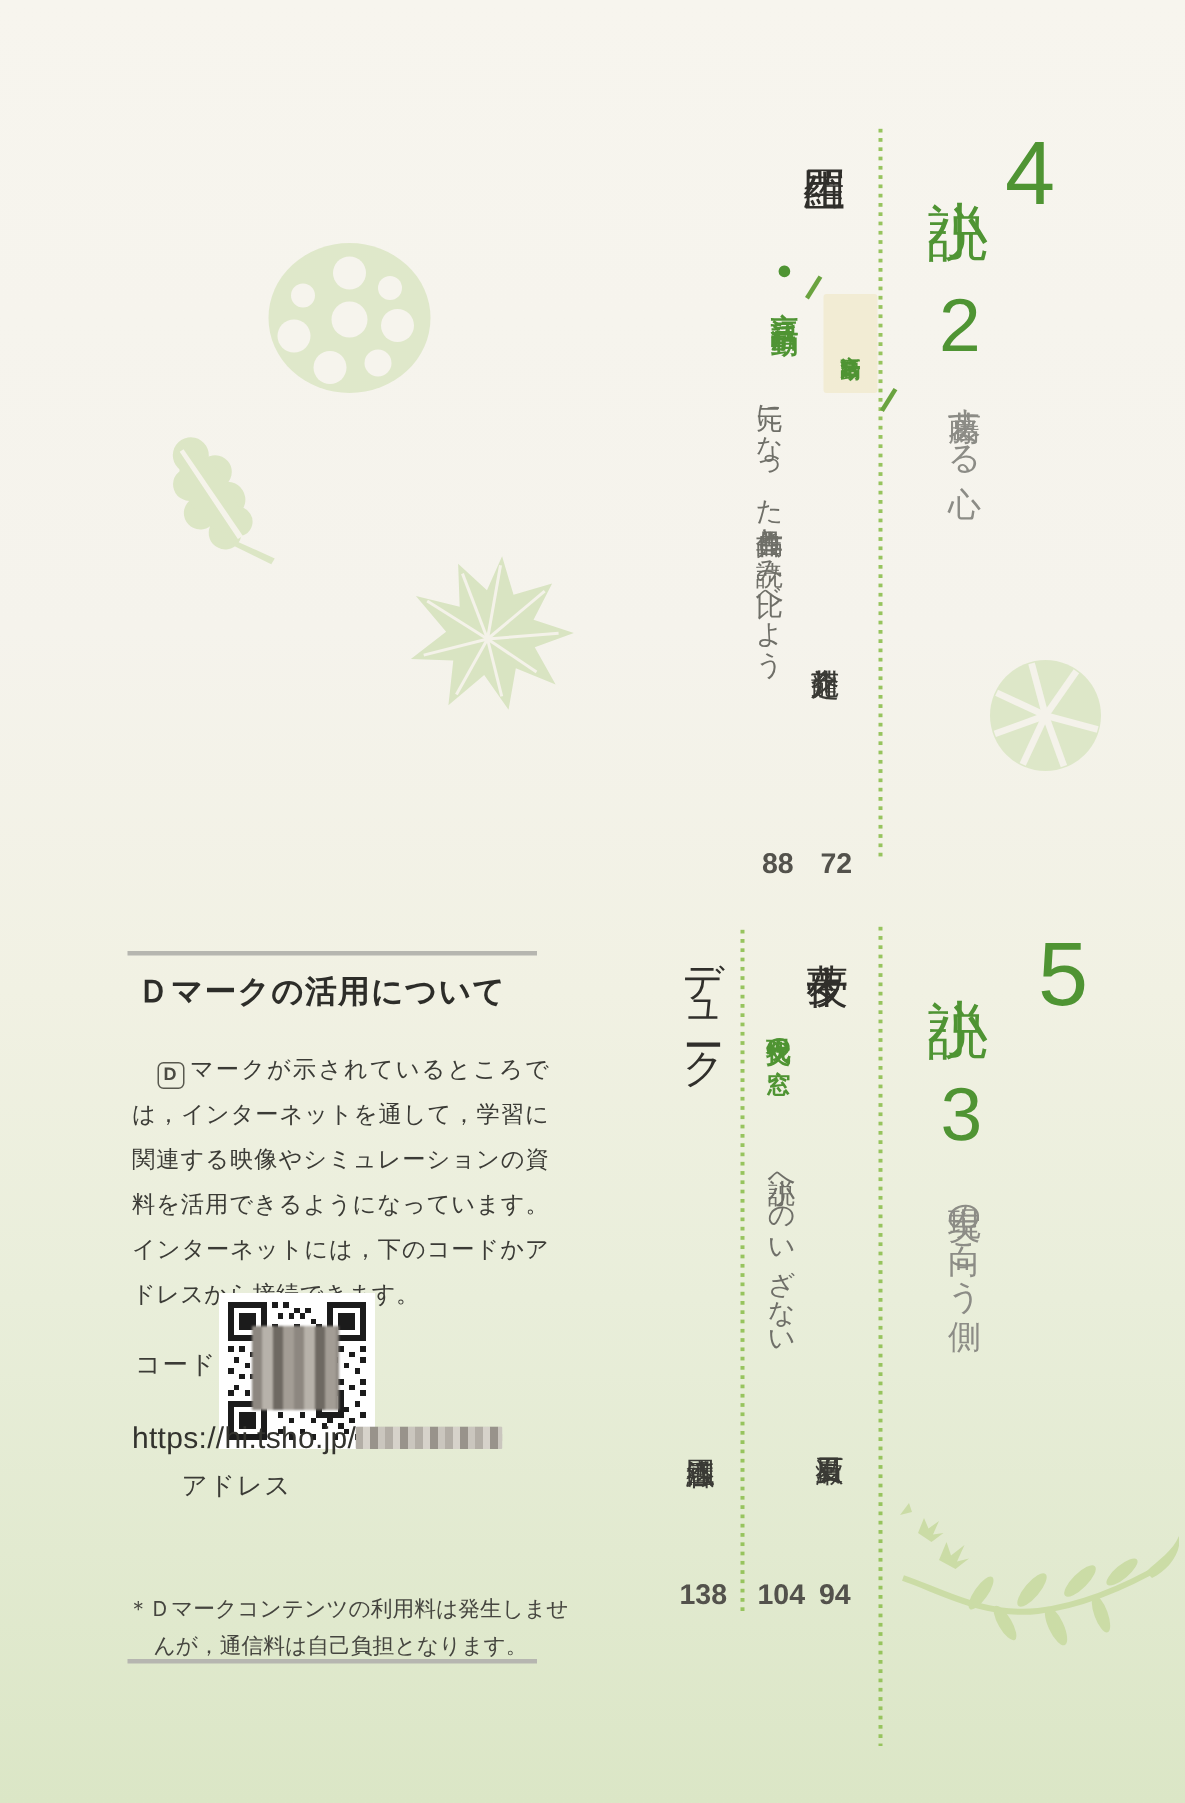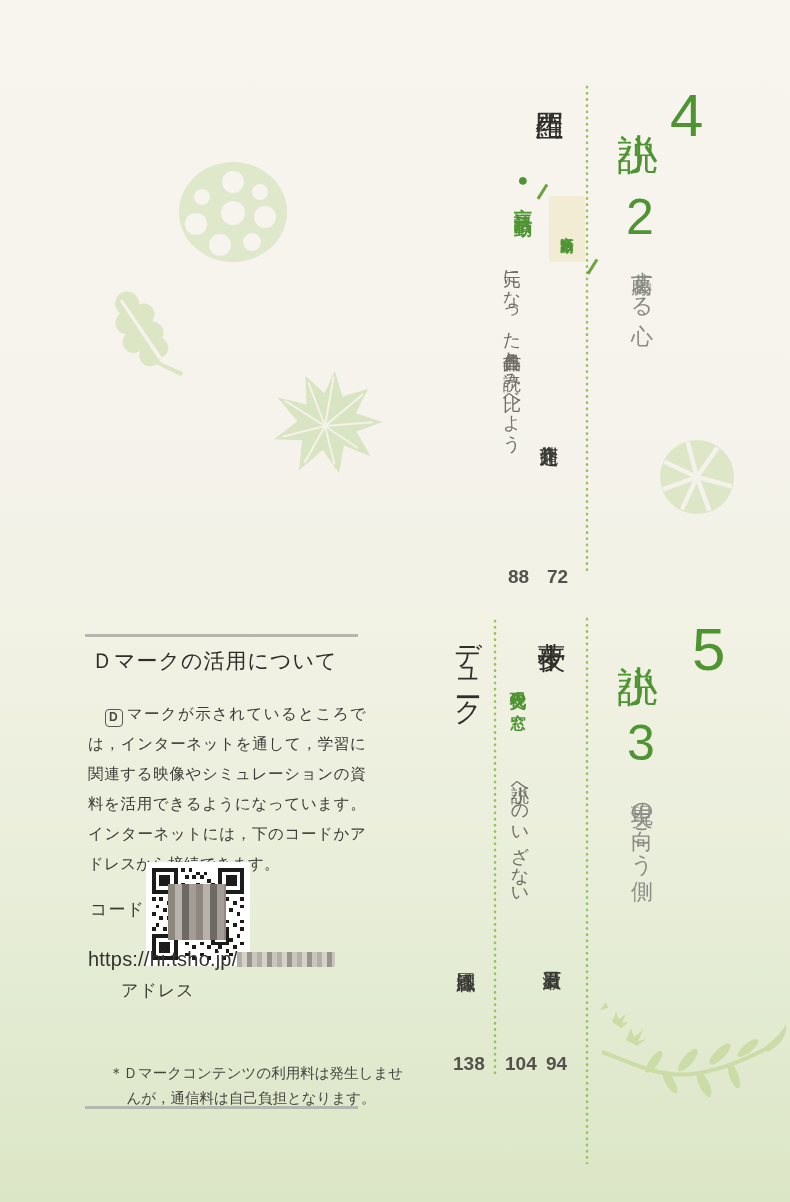--- a/index.html
+++ b/index.html
@@ -58,41 +58,41 @@
     display:flex;align-items:center;justify-content:center;}
   #badge .btxt{writing-mode:vertical-rl;font-size:13px;font-weight:bold;color:#4f9433;letter-spacing:1.5px;line-height:1;}
   #badge::before,#badge::after{content:"";position:absolute;width:2.5px;height:17px;background:#6aa33f;transform:rotate(32deg);}
   #badge::before{top:-13px;left:-8px;}
   #badge::after{bottom:-13px;right:-8px;}
 
   
   .rule{width:273px;height:3px;background:#b6b6b0;}
   #rule-top{left:85px;top:634px;}
   #rule-bottom{left:85px;top:1106px;}
-  #heading{left:92px;top:647px;font-size:21px;font-weight:normal;color:#2d2d29;letter-spacing:1px;}
+  #heading{left:92px;top:647px;font-size:21px;font-weight:bold;color:#2d2d29;letter-spacing:1px;}
   #para{left:88px;top:683px;width:278px;font-size:15.5px;line-height:30px;color:#3b3b36;
     text-align:justify;letter-spacing:0.2px;}
   .ind{display:inline-block;width:1em;}
   .dmark{display:inline-block;width:16px;height:16px;border:1.5px solid #59594f;border-radius:4px;
     font-size:12px;font-weight:bold;line-height:15px;text-align:center;color:#4b4b43;
     vertical-align:-2px;margin:0 3px 0 1px;}
   #code-label{left:90px;top:898px;font-size:17px;color:#3b3b36;letter-spacing:1px;text-align:center;}
   #qr{left:146px;top:862px;width:104px;height:104px;background:#ffffff;padding:6px;box-sizing:border-box;}
   #qr-censor{position:absolute;left:22px;top:22px;width:58px;height:56px;filter:blur(0.6px);
     background-image:
       repeating-linear-gradient(90deg,#8d8780 0 7px,#b7b2aa 7px 14px,#6e6962 14px 21px,#a39d95 21px 28px),
       repeating-linear-gradient(0deg,rgba(255,255,255,.38) 0 7px,rgba(0,0,0,.22) 7px 14px);}
   #addr-label{left:90px;top:979px;font-size:17px;color:#3b3b36;letter-spacing:1px;margin-left:31px;}
   #url{left:88px;top:948px;font-size:20px;color:#33332e;letter-spacing:0.2px;text-decoration:none;}
   .mosaic{display:inline-block;width:98px;height:15px;vertical-align:-1px;border-radius:1px;filter:blur(0.5px);
     background-image:
       repeating-linear-gradient(90deg,#b3aea6 0 5px,#d6d2ca 5px 10px,#98938b 10px 15px,#cac6be 15px 20px),
       repeating-linear-gradient(0deg,rgba(255,255,255,.35) 0 5px,rgba(0,0,0,.12) 5px 10px);}
   #note{left:85px;top:1046px;width:284px;font-size:14.5px;line-height:25px;color:#45453f;
-    padding-left:1.2em;text-indent:-1.2em;letter-spacing:0;margin-left:24px;}
+    padding-left:1.2em;text-indent:-1.2em;letter-spacing:0;}
 
   
   .wm{position:absolute;pointer-events:none;}
   #wm-lotus{left:176px;top:160px;}
   #wm-oak{left:95px;top:283px;}
   #wm-chrys{left:263px;top:366px;}
   #wm-citrus{left:658px;top:438px;}
   #wm-sprig{left:596px;top:1000px;}
 </style>
 </head>

